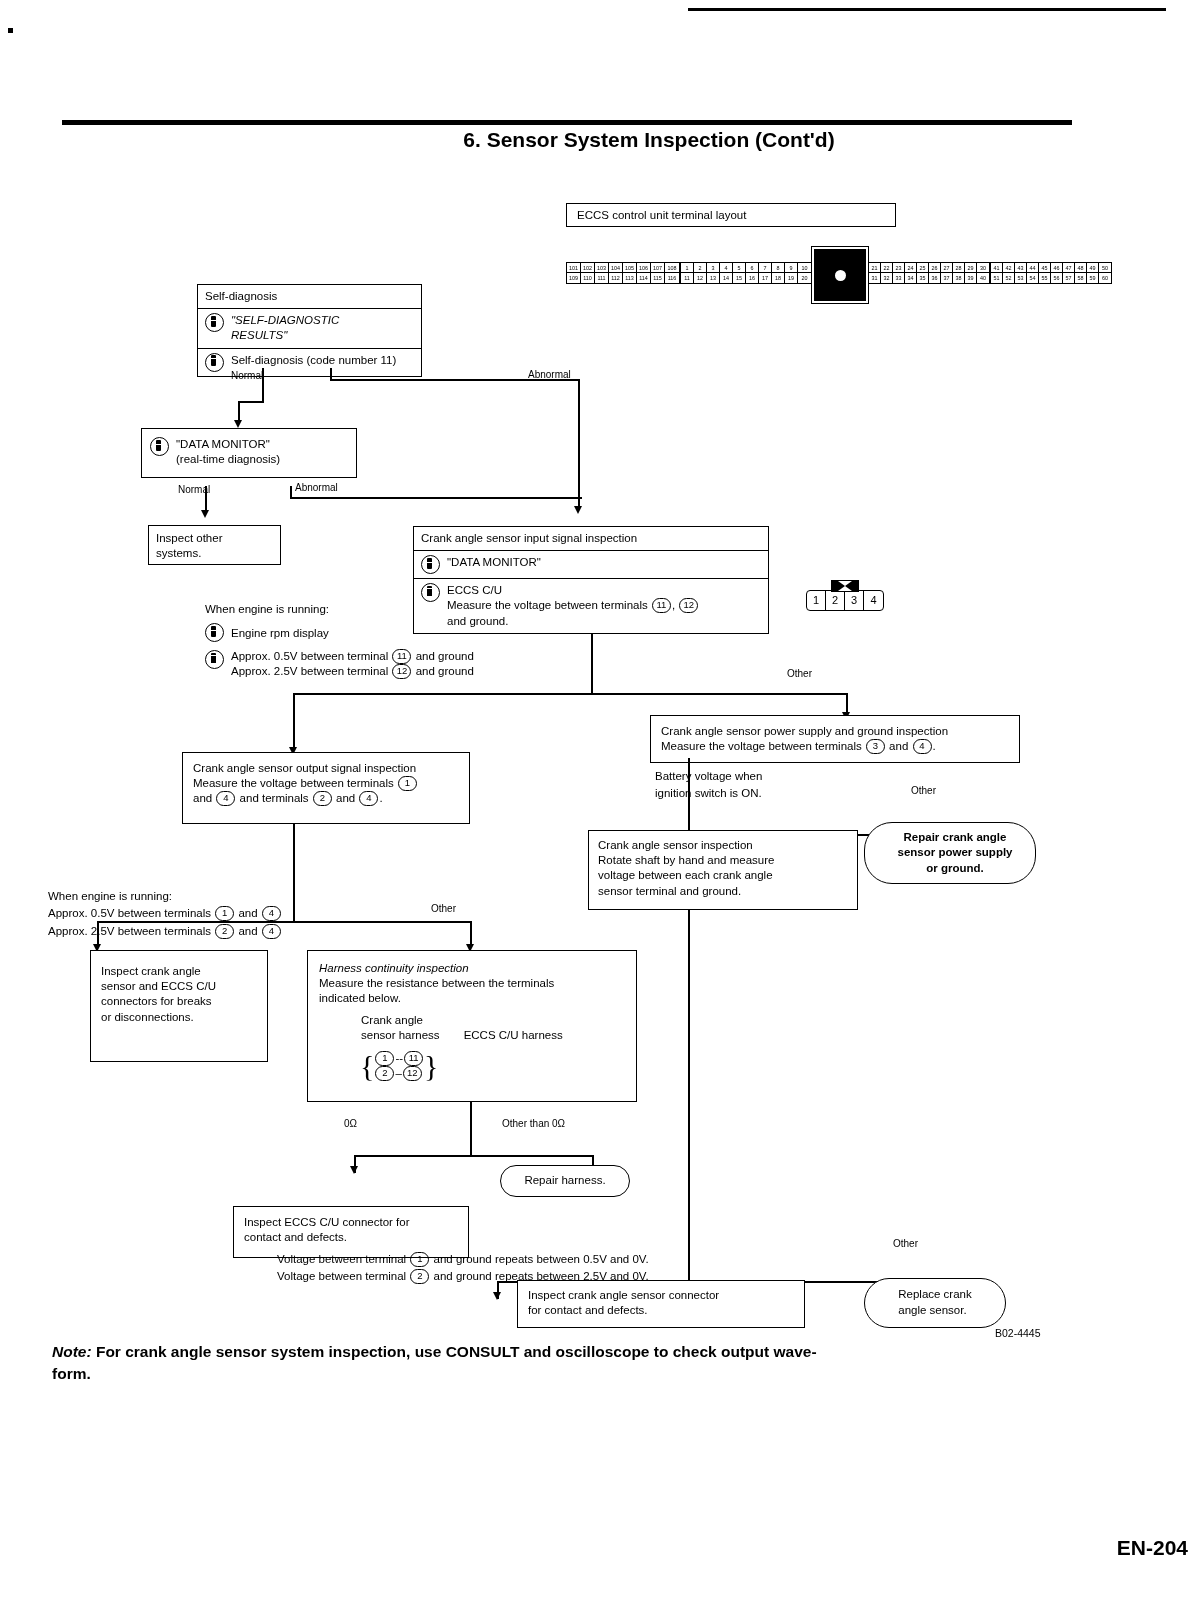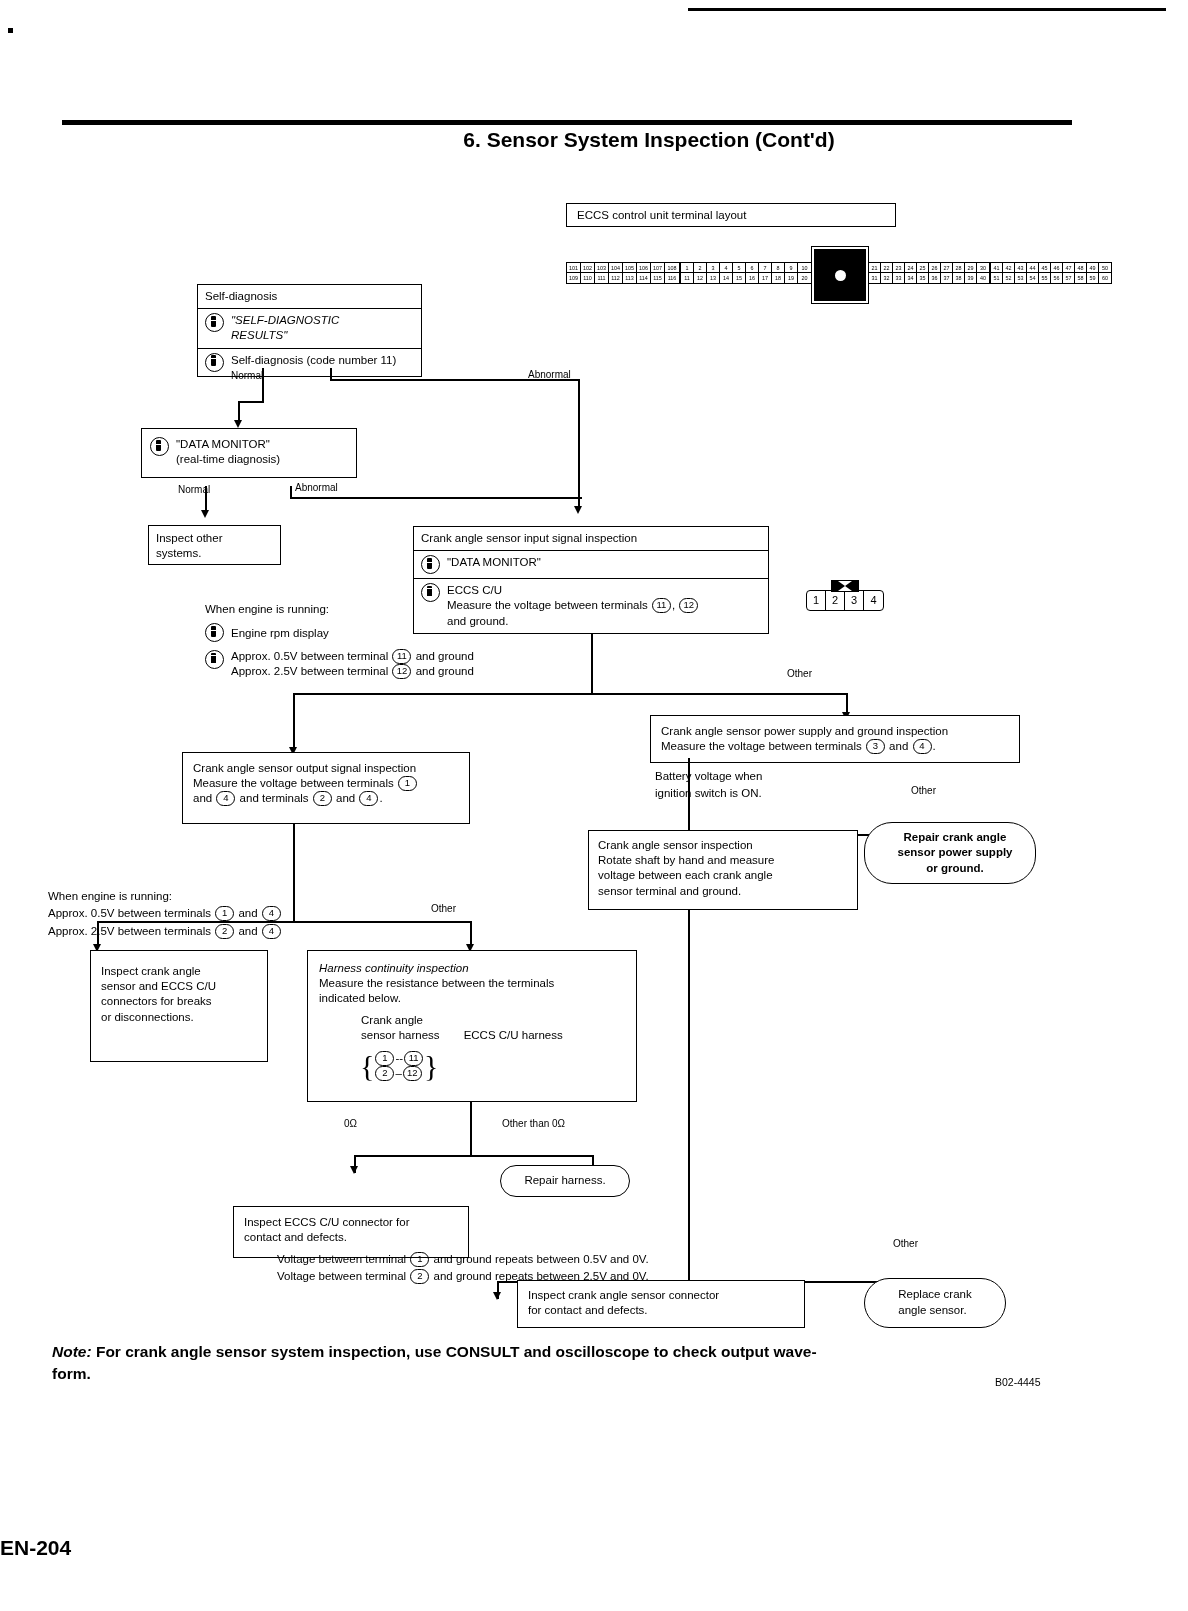--- a/index.html
+++ b/index.html
@@ -135,23 +135,23 @@
   .v{width:1.6px;}
   .arw{position:absolute;width:0;height:0;border-left:4.5px solid transparent;
        border-right:4.5px solid transparent;border-top:8px solid #000;}
 
   
   #note{
     position:absolute;left:52px;top:1341px;width:1070px;
     font-size:15.5px;font-weight:bold;line-height:1.45;
   }
   #note .it{font-style:italic;}
-  #fig-id{position:absolute;left:995px;top:1376px;font-size:10.5px;}
+  #fig-id{position:absolute;left:995px;top:1327px;font-size:10.5px;}
   #page-no{
-    position:absolute;left:0;top:1536px;width:1188px;text-align:left;
+    position:absolute;left:0;top:1536px;width:1188px;text-align:right;
     font-size:21px;font-weight:bold;
   }
 </style>
 </head>
 <body>
 
 <div class="pg">
 
   <div class="abs" id="corner-dot"></div>
   <div class="abs" id="top-rule"></div>

